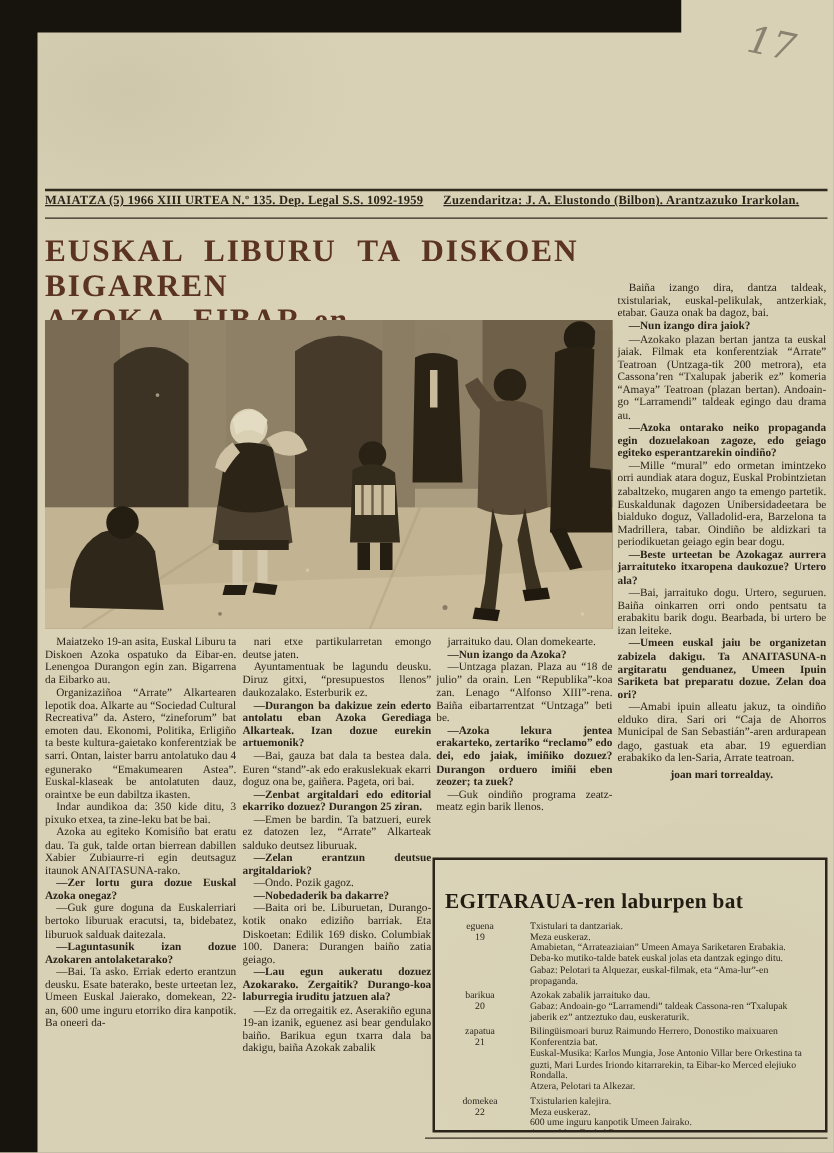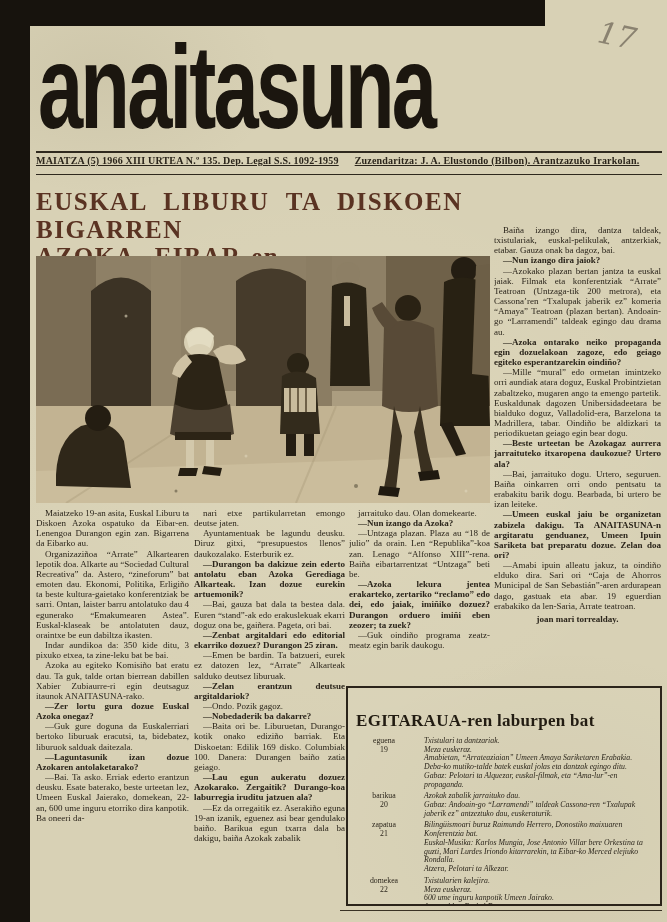--- a/index.html
+++ b/index.html
@@ -38,37 +38,34 @@
   #col-left{left:36px;top:508px;width:153px;height:410px;}
   #col-middle{left:194px;top:508px;width:151px;height:410px;}
   #col-third{left:349px;top:508px;width:141px;height:172px;}
   .program-box{position:absolute;left:346px;top:686px;width:316px;height:220px;box-sizing:border-box;
     border:2px solid #2b241a;padding:23px 8px 4px 8px;overflow:hidden;background:rgba(222,214,190,.35);}
   .program-title{font-size:17px;font-weight:bold;letter-spacing:.3px;color:#221c12;margin:0 0 6px 0;}
   .pg-row{display:flex;margin-bottom:3px;gap:12px;}
   .pg-day{width:56px;flex:0 0 56px;text-align:center;font-size:7.8px;line-height:1.15;color:#2b251b;}
   .pg-day .d-name{display:block;}
   .pg-day .d-num{display:block;}
-  .pg-events{flex:1;font-style:italic;}
+  .pg-events{flex:1;}
   .pg-events div{font-size:7.8px;line-height:1.12;color:#2b251b;}
   .box-underline{position:absolute;left:340px;top:910px;width:322px;border-top:1.5px solid #3a3224;}
 </style>
 </head>
 <body>
 
 <div class="scan-page">
 
   <div class="bar bar-top"></div>
   <div class="bar bar-left"></div>
 
   <div class="hand-number">17</div>
 
-  <div class="masthead">
-    <span>anaitasuna</span>
-  </div>
 
   <div class="rule" style="top:151px"></div>
   <div class="dateline">
     <span>MAIATZA (5) 1966 XIII URTEA N.º 135. Dep. Legal S.S. 1092-1959</span>
     <span>Zuzendaritza: J. A. Elustondo (Bilbon). Arantzazuko Irarkolan.</span>
   </div>
   <div class="rule rule-thin" style="top:174px"></div>
 
   <div class="headline">
     <div class="hl1">EUSKAL LIBURU TA DISKOEN BIGARREN</div>
@@ -176,21 +173,21 @@
       <p class="bold ">—Nobedaderik ba dakarre?</p>
       <p class="">—Baita ori be. Liburuetan, Durango-kotik onako ediziño barriak. Eta Diskoetan: Edilik 169 disko. Columbiak 100. Danera: Durangen baiño zatia geiago.</p>
       <p class="bold ">—Lau egun aukeratu dozuez Azokarako. Zergaitik? Durango-koa laburregia iruditu jatzuen ala?</p>
       <p class="">—Ez da orregaitik ez. Aserakiño eguna 19-an izanik, eguenez asi bear gendulako baiño. Barikua egun txarra dala ba dakigu, baiña Azokak zabalik</p>
     </div>
   <div class="col" id="col-third">
       <p class="">jarraituko dau. Olan domekearte.</p>
       <p class="bold ">—Nun izango da Azoka?</p>
       <p class="">—Untzaga plazan. Plaza au “18 de julio” da orain. Len “Republika”-koa zan. Lenago “Alfonso XIII”-rena. Baiña eibartarrentzat “Untzaga” beti be.</p>
       <p class="bold ">—Azoka lekura jentea erakarteko, zertariko “reclamo” edo dei, edo jaiak, imiñiko dozuez? Durangon orduero imiñi eben zeozer; ta zuek?</p>
-      <p class="">—Guk oindiño programa zeatz-meatz egin barik daukogu.</p>
+      <p class="">—Guk oindiño programa zeatz-meatz egin barik llenos.</p>
     </div>
 
   <div class="program-box">
     <div class="program-title">EGITARAUA-ren laburpen bat</div>
     <div id="program-rows">
         <div class="pg-row">
           <div class="pg-day">
             <span class="d-name">eguena</span>
             <span class="d-num">19</span>
           </div>

